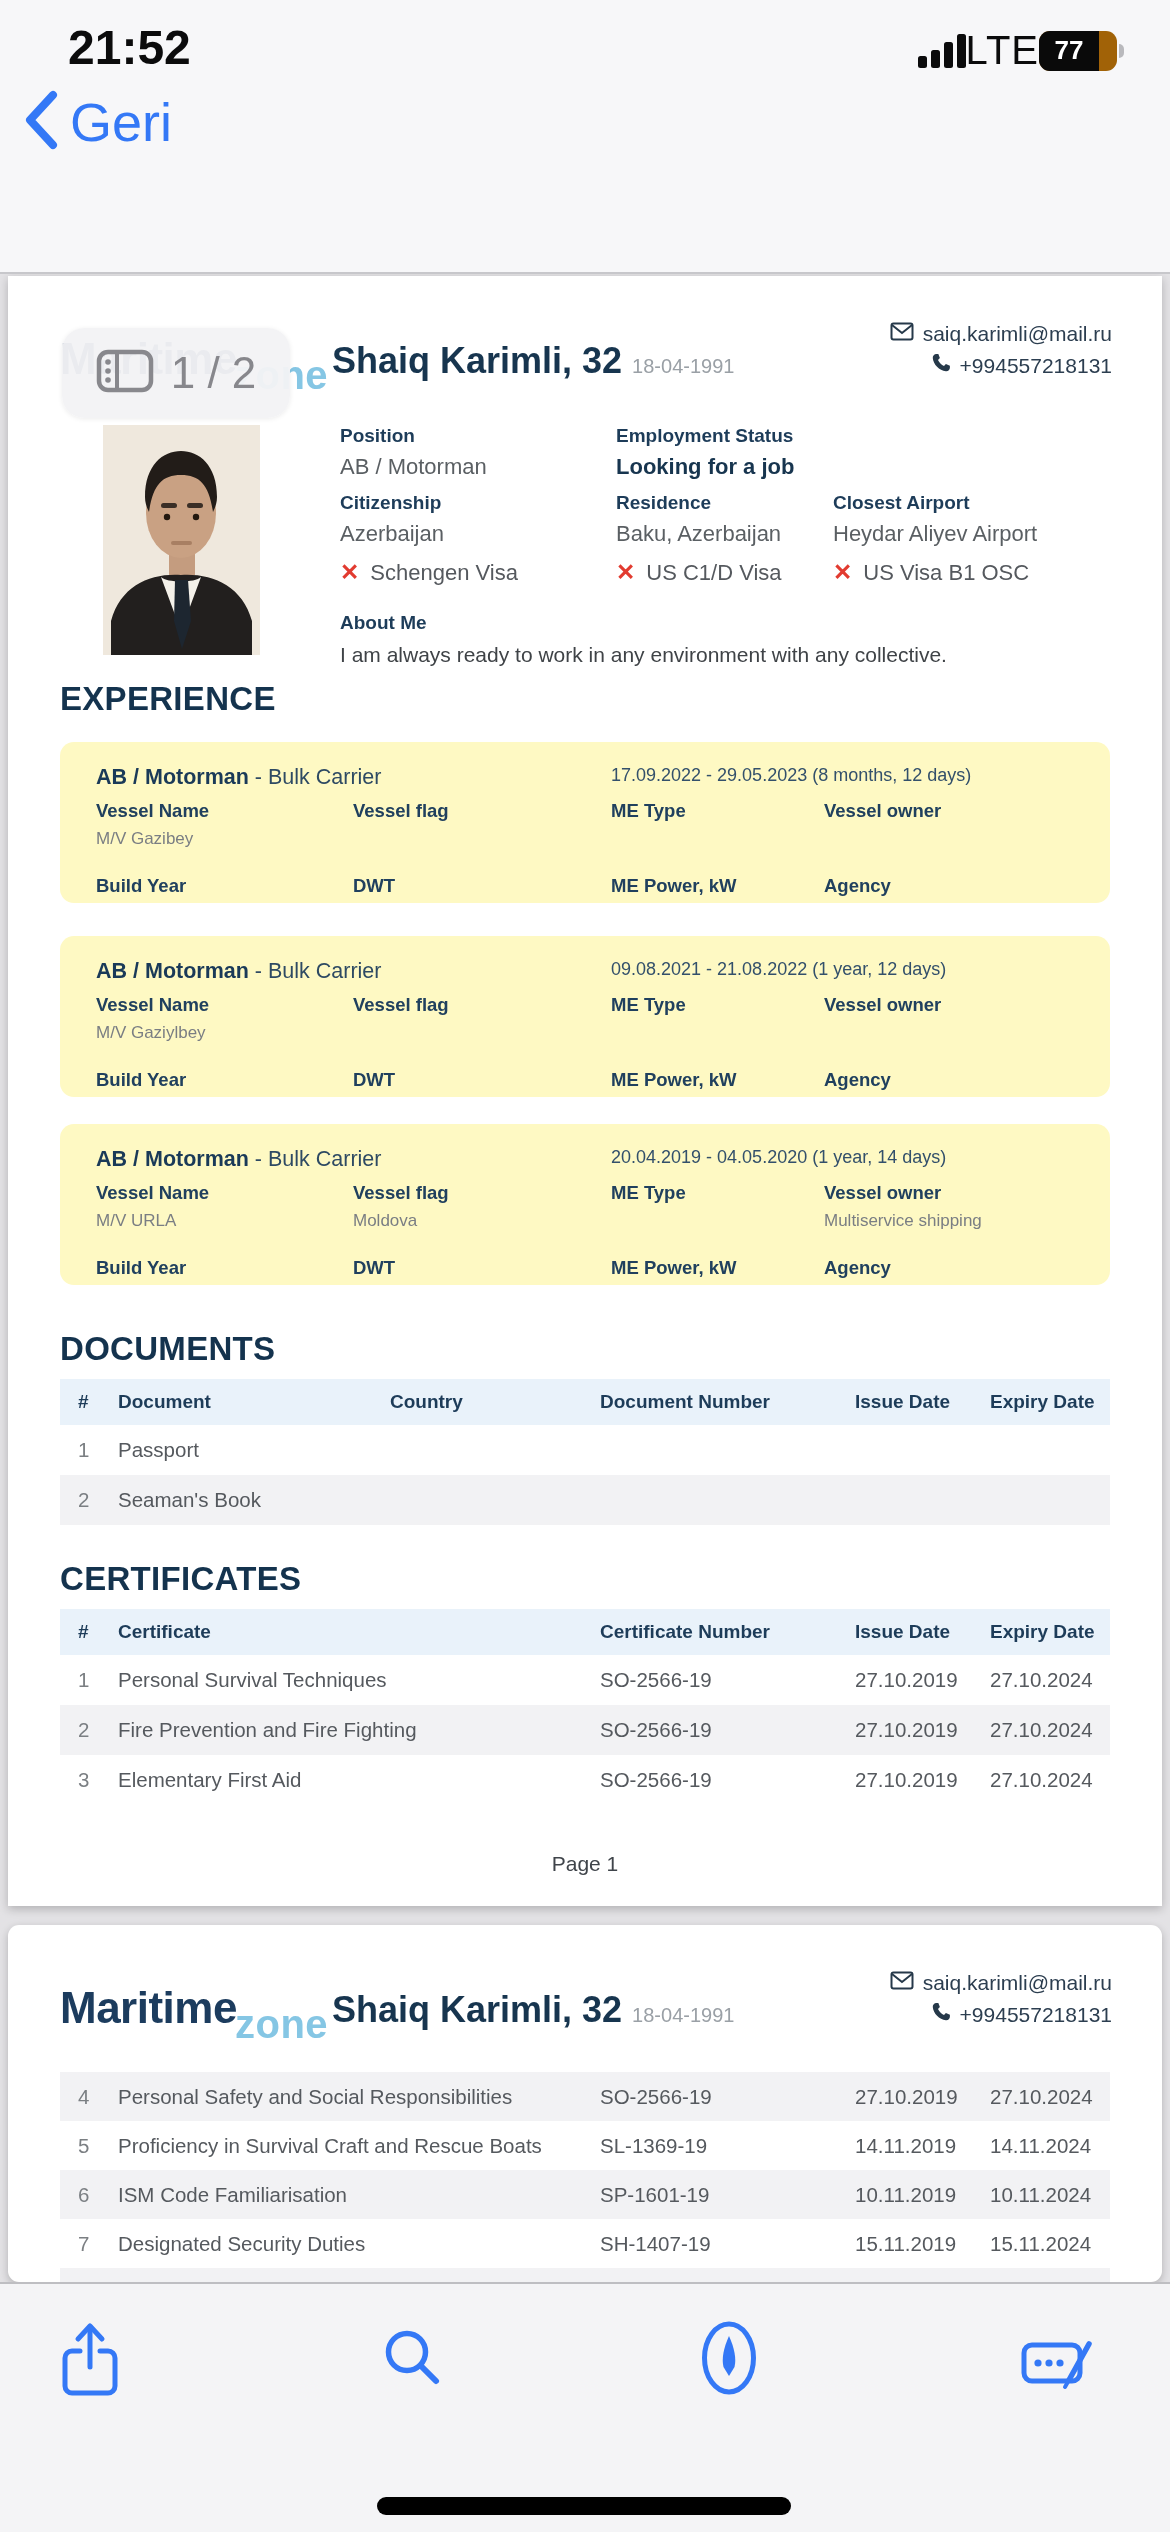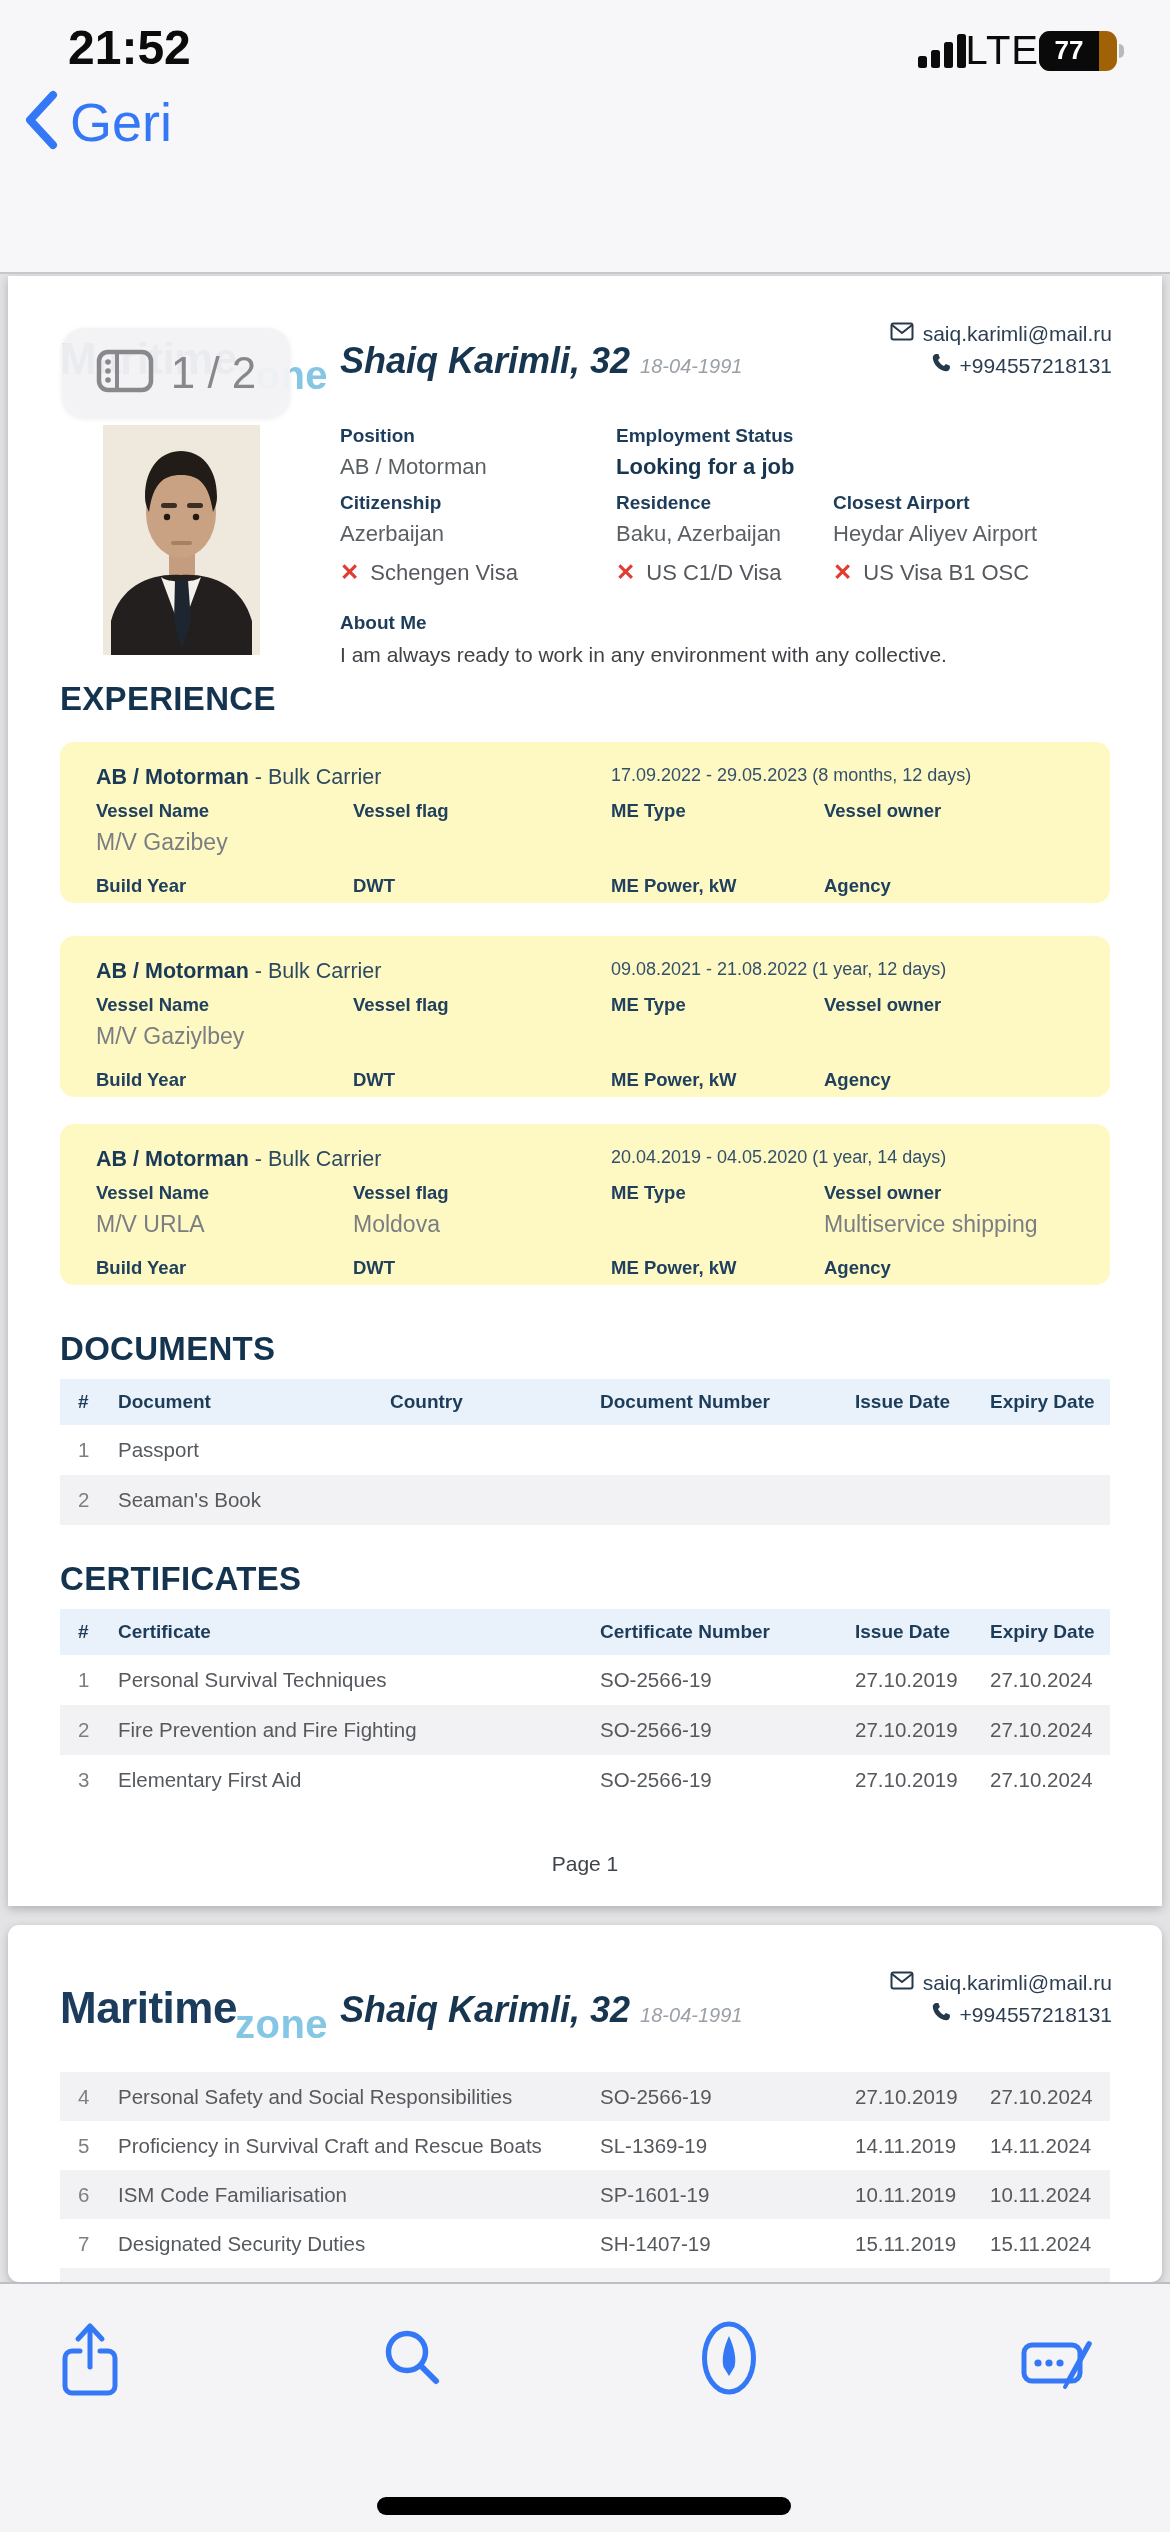--- a/index.html
+++ b/index.html
@@ -31,21 +31,21 @@
   
   .page { position:absolute; left:8px; width:1154px; background:#fff;
           box-shadow:0 3px 9px rgba(0,0,0,0.22); }
   .page1 { top:276px; height:1630px; }
   .page2 { top:1925px; height:357px; overflow:hidden;border-radius:11px; }
   .page > div { position:absolute; }
   
   .logo-wrap { left:52px; top:58px; white-space:nowrap; }
   .logo-primary { font-size:44px; font-weight:800; color:#1C3C5E; letter-spacing:-0.5px; }
   .logo-secondary { font-size:40px; font-weight:700; color:#85C6E4; position:relative; top:15px; margin-left:-2px; letter-spacing:0.5px; }
-  .name-block { left:332px; top:64px; white-space:nowrap;font-style:italic; }
+  .name-block { left:324px; top:64px; white-space:nowrap; }
   .person-name { font-size:36px; font-weight:700; color:#17354F; }
   .person-dob { font-size:20px; color:#9AA0A6; margin-left:10px; }
   .contact { right:50px; top:46px; display:flex; flex-direction:column; gap:7px; align-items:flex-end; }
   .contact-row { display:flex; align-items:center; gap:9px; font-size:21px; color:#2C3E50; }
   
   .profile-photo { left:95px; top:149px; width:157px; height:230px; overflow:hidden; background:#EFE8DD; }
   .profile-grid { left:332px; top:149px; width:772px; }
   .pg-row { display:grid; grid-template-columns:276px 217px 1fr; margin-bottom:12px; }
   .f-label { font-size:19px; font-weight:700; color:#1D3C59; margin-bottom:7px; }
   .f-value { font-size:22px; color:#5A5F63; }
@@ -64,21 +64,21 @@
   
   .exp-card { left:52px; width:1050px; height:161px; background:#fef9c3; border-radius:14px; }
   .ec1 { top:466px; } .ec2 { top:660px; } .ec3 { top:848px; }
   .exp-card > div { position:absolute; }
   .ec-title { left:36px; top:23px; font-size:21.5px; color:#2E4A63; }
   .ec-title b { color:#1A3A58; }
   .ec-period { left:551px; top:23px; font-size:18px; color:#33506B; }
   .ec-grid { left:36px; top:58px; width:982px; display:grid; grid-template-columns:257px 258px 213px 1fr; }
   .ec-grid2 { top:133px; }
   .ec-l { font-size:18.5px; font-weight:700; color:#20405E; }
-  .ec-v { font-size:23px; color:#7A7E83; margin-top:7px; min-height:24px; }
+  .ec-v { font-size:17px; color:#7A7E83; margin-top:7px; min-height:24px; }
   
   .tbl { left:52px; width:1050px; }
   .doc-table { top:1103px; }
   .cert-table { top:1333px; }
   .p2-table { top:147px; }
   .t-head { display:grid; height:46px; align-items:center; background:#E9F2FA; }
   .t-head span { font-size:19px; font-weight:700; color:#1D3C59; padding-left:18px; }
   .t-row { display:grid; height:50px; align-items:center; }
   .p2-table .t-row { height:49px; }
   .t-row span { font-size:20.5px; color:#55595E; padding-left:18px; white-space:nowrap; }

